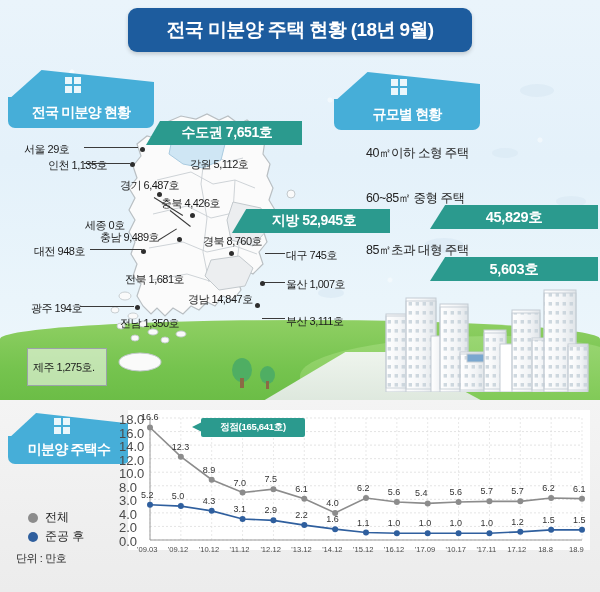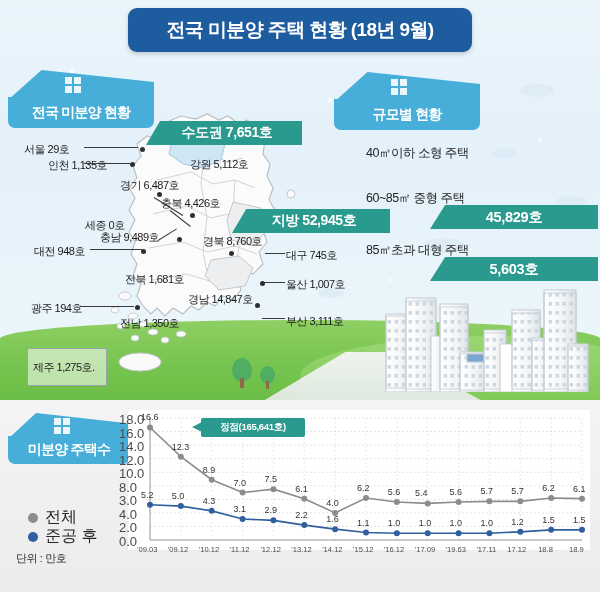--- a/index.html
+++ b/index.html
@@ -132,21 +132,21 @@
   #chart-section{position:absolute;left:0;top:400px;width:600px;height:192px;background:#f0f0f0;}
   #chart-bg{position:absolute;left:0;top:0;width:600px;height:192px;
     background:linear-gradient(180deg,#f4f4f4 0%,#ececec 100%);}
   #chart-plot{position:absolute;left:128px;top:410px;width:462px;height:140px;background:#ffffff;}
 
   #house-chart{left:8px;top:413px;width:122px;height:52px;}
   #house-chart .roof{width:122px;height:26px;}
   #house-chart .body{width:122px;top:23px;height:28px;}
   #house-chart .win{left:46px;top:5px;}
 
-  .legend{position:absolute;left:28px;top:508px;width:100px;font-size:16px;color:#262626;}
+  .legend{position:absolute;left:28px;top:508px;width:100px;font-size:12px;color:#262626;}
   .legend .row{display:flex;align-items:center;gap:7px;height:19px;}
   .legend .sw{width:10px;height:10px;border-radius:50%;display:inline-block;}
   .unit{position:absolute;left:16px;top:551px;font-size:11px;color:#262626;letter-spacing:-.4px;}
 
   .ytick{position:absolute;font-size:13px;color:#4a4a4a;text-align:left;width:26px;}
   .xtick{position:absolute;font-size:7.6px;color:#4a4a4a;white-space:nowrap;}
   .vlabel{position:absolute;font-size:9px;color:#333;white-space:nowrap;font-weight:500;}
 
   .peak-tag{
     position:absolute;left:201px;top:418px;width:104px;height:19px;background:#2b9a8e;
@@ -463,21 +463,21 @@
       <div class="xtick" style="left: 137px; top: 145px;">'09.03</div>
       <div class="xtick" style="left: 167.857px; top: 145px;">'09.12</div>
       <div class="xtick" style="left: 198.714px; top: 145px;">'10.12</div>
       <div class="xtick" style="left: 229.571px; top: 145px;">'11.12</div>
       <div class="xtick" style="left: 260.429px; top: 145px;">'12.12</div>
       <div class="xtick" style="left: 291.286px; top: 145px;">'13.12</div>
       <div class="xtick" style="left: 322.143px; top: 145px;">'14.12</div>
       <div class="xtick" style="left: 353px; top: 145px;">'15.12</div>
       <div class="xtick" style="left: 383.857px; top: 145px;">'16.12</div>
       <div class="xtick" style="left: 414.714px; top: 145px;">'17.09</div>
-      <div class="xtick" style="left: 445.571px; top: 145px;">'19.63</div>
+      <div class="xtick" style="left: 445.571px; top: 145px;">'10.17</div>
       <div class="xtick" style="left: 476.429px; top: 145px;">'17.11</div>
       <div class="xtick" style="left: 507.286px; top: 145px;">17.12</div>
       <div class="xtick" style="left: 538.143px; top: 145px;">18.8</div>
       <div class="xtick" style="left: 569px; top: 145px;">18.9</div>
       <div class="vlabel" style="left: 141px; top: 12.4889px;">16.6</div>
       <div class="vlabel" style="left: 171.857px; top: 41.6333px;">12.3</div>
       <div class="vlabel" style="left: 202.714px; top: 64.6778px;">8.9</div>
       <div class="vlabel" style="left: 233.571px; top: 77.5556px;">7.0</div>
       <div class="vlabel" style="left: 264.429px; top: 74.1667px;">7.5</div>
       <div class="vlabel" style="left: 295.286px; top: 83.6556px;">6.1</div>

